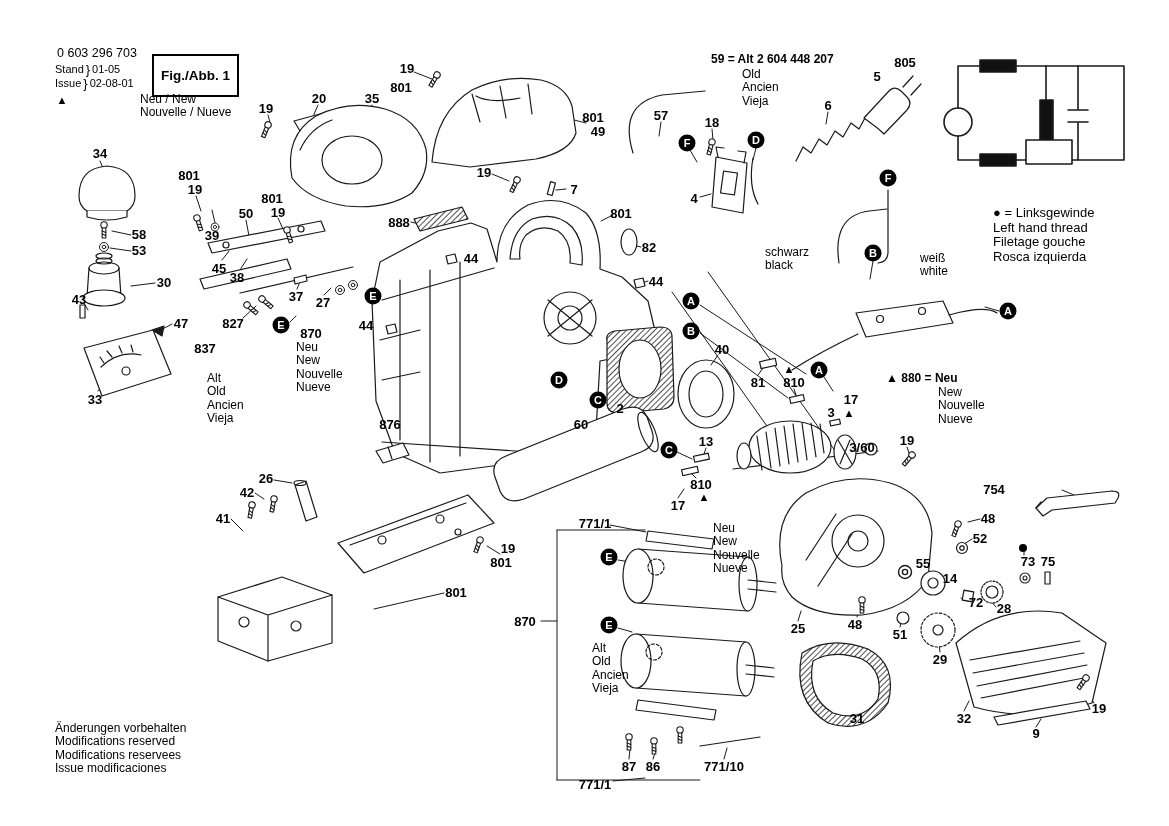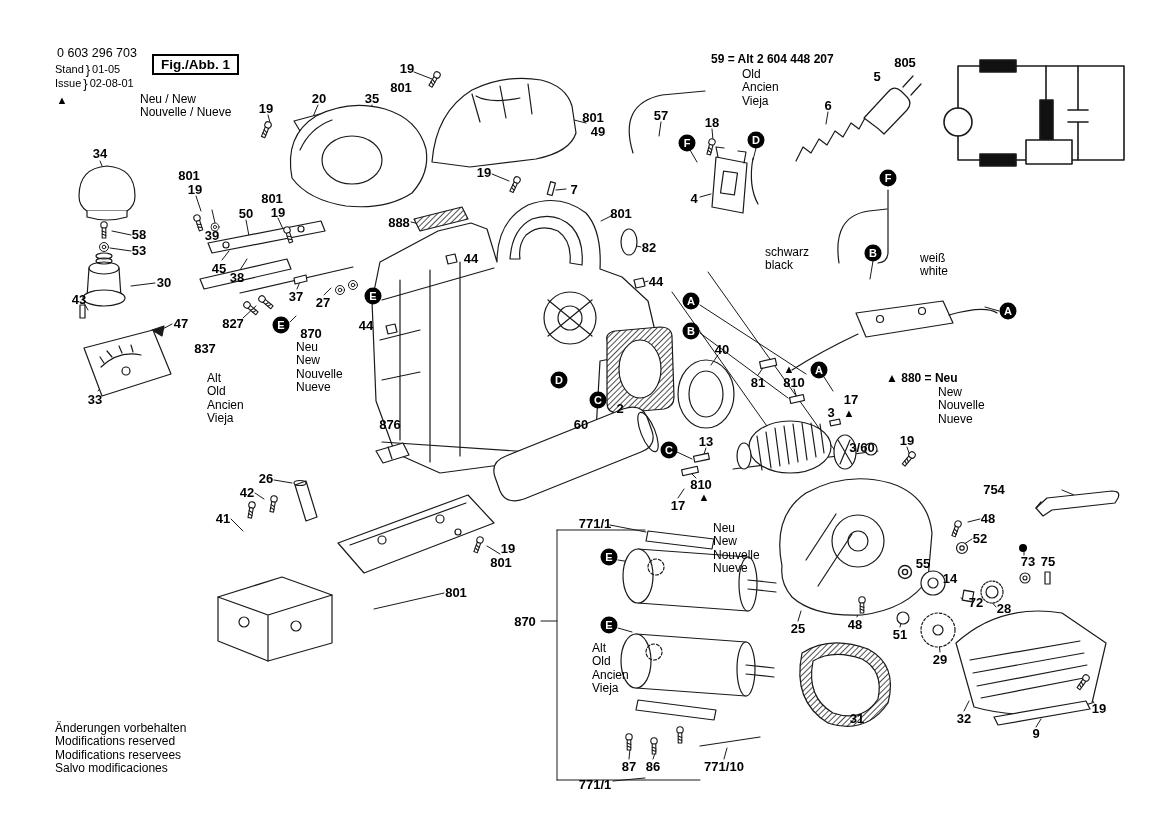--- a/index.html
+++ b/index.html
@@ -13,21 +13,21 @@
   .note div{white-space:nowrap;}
   .letter-marker{position:absolute;transform:translate(-50%,-50%);width:17px;height:17px;
            border-radius:50%;background:#000;color:#fff;font-weight:700;font-size:11px;
            display:flex;align-items:center;justify-content:center;line-height:1;}
   .tri{position:absolute;transform:translate(-50%,-50%);font-size:11px;line-height:1;}
   .dot{position:absolute;transform:translate(-50%,-50%);width:8px;height:8px;border-radius:50%;background:#000;}
   #doc-number{position:absolute;left:57px;top:46px;font-size:12.5px;}
   #stand-issue{position:absolute;left:55px;top:62px;font-size:11px;}
   .si-row{display:flex;align-items:center;gap:2px;height:14px;}
   .si-row .brace{font-size:13px;}
-  #fig-box{position:absolute;left:152px;top:54px;border:2px solid #000;padding:1px 7px;
+  #fig-box{position:absolute;left:152px;top:54px;border:2px solid #000;padding:12px 7px;
            font-weight:700;font-size:13.5px;}
 </style>
 </head>
 <body>
 
 <div class="stage">
 
   <svg width="1169" height="826" viewBox="0 0 1169 826">
     <defs>
       <pattern id="hatch" width="4" height="4" patternUnits="userSpaceOnUse" patternTransform="rotate(45)">
@@ -434,20 +434,26 @@
         <div>Vieja</div>
       </div>
       <div class="note" style="left: 765px; top: 246px;">
         <div>schwarz</div>
         <div>black</div>
       </div>
       <div class="note" style="left: 920px; top: 252px;">
         <div>weiß</div>
         <div>white</div>
       </div>
+      <div class="note" style="left: 993px; top: 206px; font-size: 13px;">
+        <div>● = Linksgewinde</div>
+        <div>Left hand thread</div>
+        <div>Filetage gouche</div>
+        <div>Rosca izquierda</div>
+      </div>
       <div class="note" style="left: 886px; top: 372px; font-weight: 700; font-size: 12px;">
         <div>▲ 880 = Neu</div>
       </div>
       <div class="note" style="left: 938px; top: 386px;">
         <div>New</div>
         <div>Nouvelle</div>
         <div>Nueve</div>
       </div>
       <div class="note" style="left: 296px; top: 341px;">
         <div>Neu</div>
@@ -470,17 +476,17 @@
       <div class="note" style="left: 592px; top: 642px;">
         <div>Alt</div>
         <div>Old</div>
         <div>Ancien</div>
         <div>Vieja</div>
       </div>
       <div class="note" style="left: 55px; top: 722px;">
         <div>Änderungen vorbehalten</div>
         <div>Modifications reserved</div>
         <div>Modifications reservees</div>
-        <div>Salvo modificaciones</div>
+        <div>Issue modificaciones</div>
       </div>
     </div>
 
 </div>
 
 </body></html>

